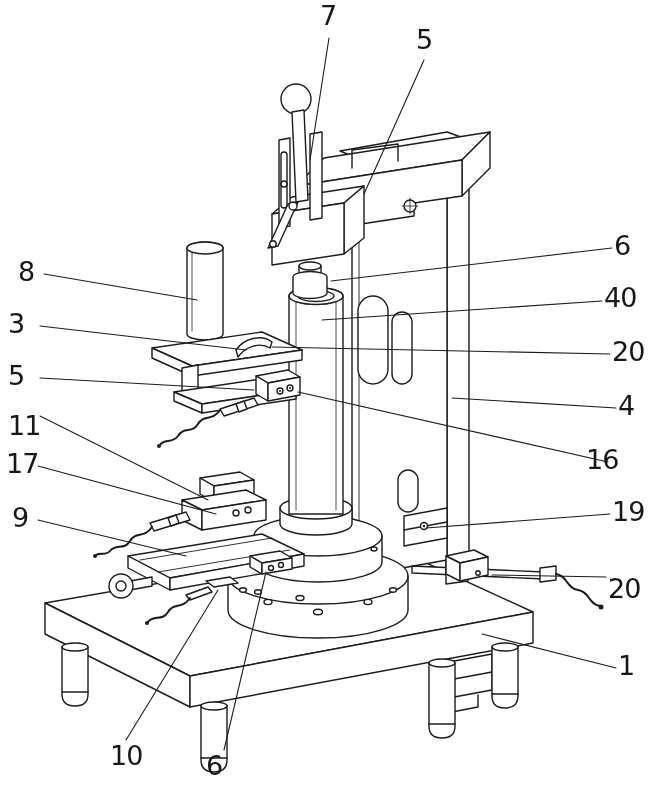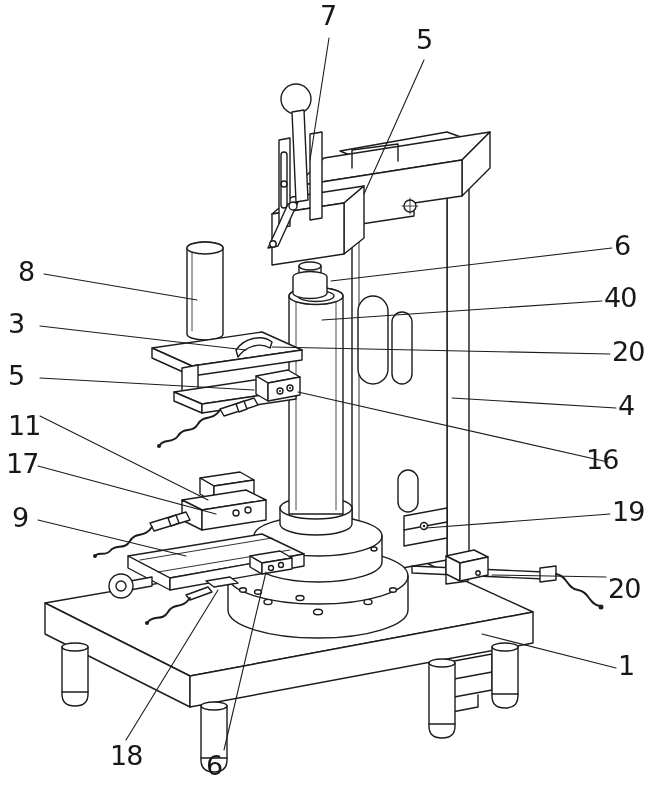--- a/index.html
+++ b/index.html
@@ -246,16 +246,16 @@
 <div class="callout" style="left:586px;top:446px">16</div>
 <div class="callout" style="left:612px;top:498px">19</div>
 <div class="callout" style="left:608px;top:575px">20</div>
 <div class="callout" style="left:618px;top:652px">1</div>
 <div class="callout" style="left:18px;top:258px">8</div>
 <div class="callout" style="left:8px;top:310px">3</div>
 <div class="callout" style="left:8px;top:362px">5</div>
 <div class="callout" style="left:8px;top:412px">11</div>
 <div class="callout" style="left:6px;top:450px">17</div>
 <div class="callout" style="left:12px;top:504px">9</div>
-<div class="callout" style="left:110px;top:742px">18</div>
+<div class="callout" style="left:110px;top:742px">10</div>
 <div class="callout" style="left:206px;top:752px">6</div>
 
 </div>
 
 </body></html>

